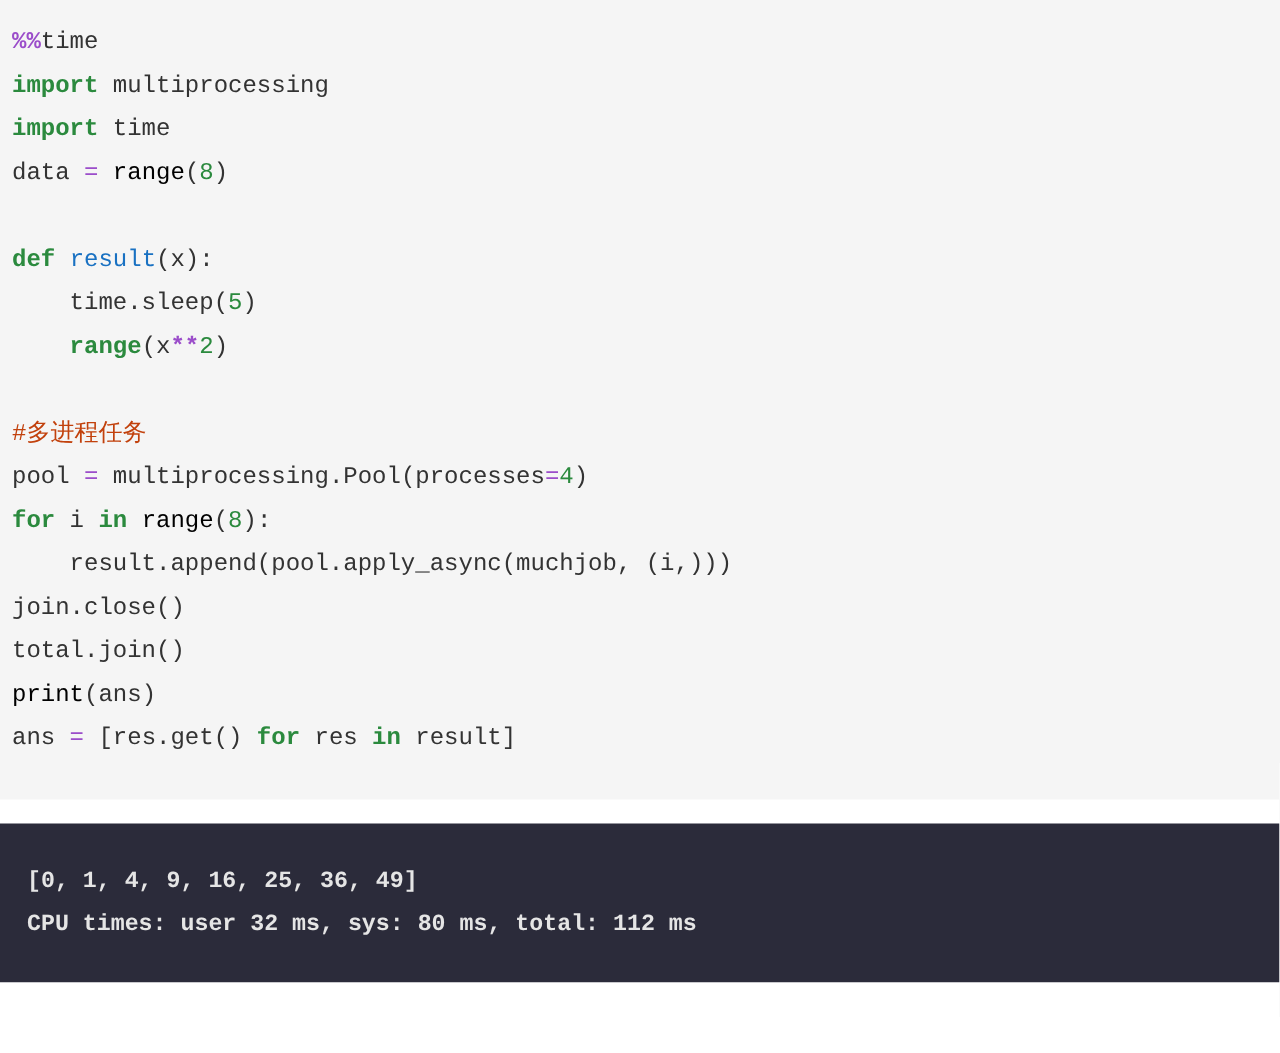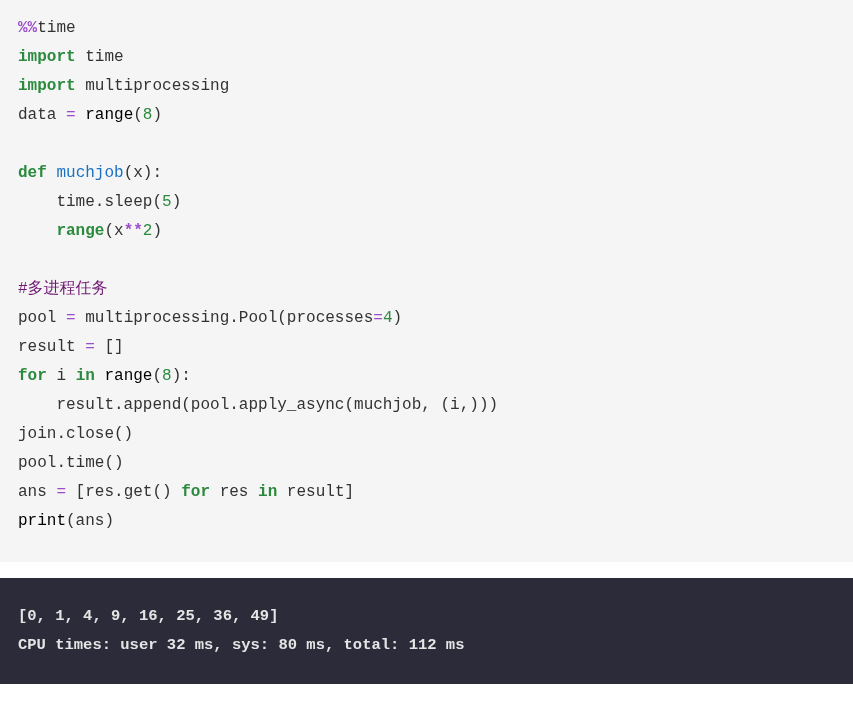--- a/index.html
+++ b/index.html
@@ -8,71 +8,70 @@
       box-sizing: border-box;
     }
     body {
       font-family: 'Consolas', 'Monaco', 'Courier New', monospace;
       background: #ffffff;
       padding: 0;
       width: 853px;
     }
     .code-block {
       background: #f5f5f5;
-      padding: 14px 18px 26px 18px;
+      padding: 14px 18px 26px 8px;
       font-size: 16px;
       line-height: 29px;
       color: #333333;
     }
     .output-block {
       background: #2b2b3a;
       color: #e5e5e5;
       padding: 24px 18px;
       margin-top: 16px;
       font-size: 15.5px;
       line-height: 29px;
       font-family: 'Consolas', 'Monaco', 'Courier New', monospace;
     }
     .magic { color: #9b4dca; font-weight: bold; }
     .keyword { color: #2b8a3e; font-weight: bold; }
     .funcdef { color: #1971c2; }
     .number { color: #2b8a3e; }
     .op { color: #9b4dca; font-weight: bold; }
     .eq { color: #9b4dca; }
-    .comment { color: #701a75; }
+    .comment { color: #c2410c; }
     .plain { color: #333333; }
     .builtin { color: #000000; }
     .code-line {
       white-space: pre;
     }
     .output-line {
       white-space: pre;
       font-weight: bold;
     }
   </style>
 </head>
 <body>
 
 <div class="code-block" id="code-container">
     <div class="code-line"><span class="magic">%%</span><span class="plain">time</span></div>
+    <div class="code-line"><span class="keyword">import</span><span class="plain"> multiprocessing</span></div>
     <div class="code-line"><span class="keyword">import</span><span class="plain"> time</span></div>
-    <div class="code-line"><span class="keyword">import</span><span class="plain"> multiprocessing</span></div>
     <div class="code-line"><span class="plain">data </span><span class="eq">=</span><span class="plain"> </span><span class="builtin">range</span><span class="plain">(</span><span class="number">8</span><span class="plain">)</span></div>
     <div class="code-line">&nbsp;</div>
-    <div class="code-line"><span class="keyword">def</span><span class="plain"> </span><span class="funcdef">muchjob</span><span class="plain">(x):</span></div>
+    <div class="code-line"><span class="keyword">def</span><span class="plain"> </span><span class="funcdef">result</span><span class="plain">(x):</span></div>
     <div class="code-line"><span class="plain">    time.sleep(</span><span class="number">5</span><span class="plain">)</span></div>
     <div class="code-line"><span class="plain">    </span><span class="keyword">range</span><span class="plain">(x</span><span class="op">**</span><span class="number">2</span><span class="plain">)</span></div>
     <div class="code-line">&nbsp;</div>
     <div class="code-line"><span class="comment">#多进程任务</span></div>
     <div class="code-line"><span class="plain">pool </span><span class="eq">=</span><span class="plain"> multiprocessing.Pool(processes</span><span class="eq">=</span><span class="number">4</span><span class="plain">)</span></div>
-    <div class="code-line"><span class="plain">result </span><span class="eq">=</span><span class="plain"> []</span></div>
     <div class="code-line"><span class="keyword">for</span><span class="plain"> i </span><span class="keyword">in</span><span class="plain"> </span><span class="builtin">range</span><span class="plain">(</span><span class="number">8</span><span class="plain">):</span></div>
     <div class="code-line"><span class="plain">    result.append(pool.apply_async(muchjob, (i,)))</span></div>
     <div class="code-line"><span class="plain">join.close()</span></div>
-    <div class="code-line"><span class="plain">pool.time()</span></div>
+    <div class="code-line"><span class="plain">total.join()</span></div>
+    <div class="code-line"><span class="builtin">print</span><span class="plain">(ans)</span></div>
     <div class="code-line"><span class="plain">ans </span><span class="eq">=</span><span class="plain"> [res.get() </span><span class="keyword">for</span><span class="plain"> res </span><span class="keyword">in</span><span class="plain"> result]</span></div>
-    <div class="code-line"><span class="builtin">print</span><span class="plain">(ans)</span></div>
   </div>
 
 <div class="output-block" id="output-container">
     <div class="output-line">[0, 1, 4, 9, 16, 25, 36, 49]</div>
     <div class="output-line">CPU times: user 32 ms, sys: 80 ms, total: 112 ms</div>
   </div>
 
 </body></html>

